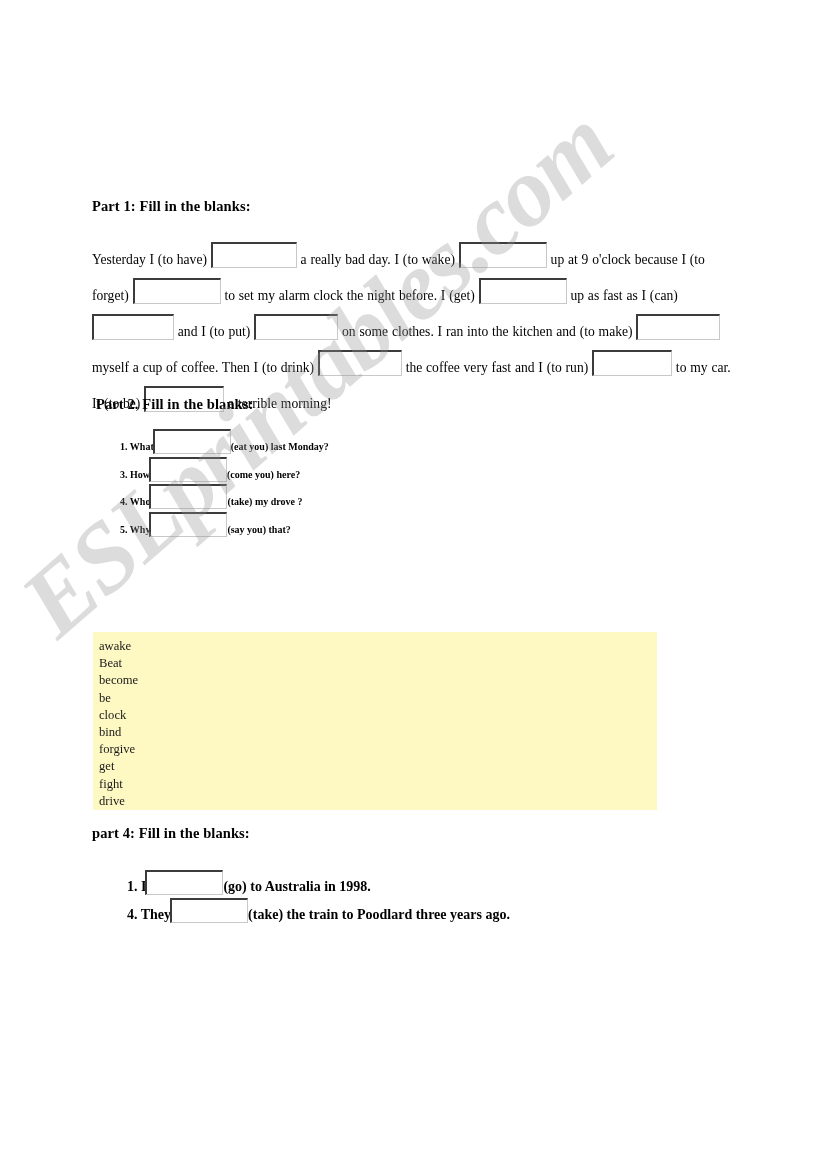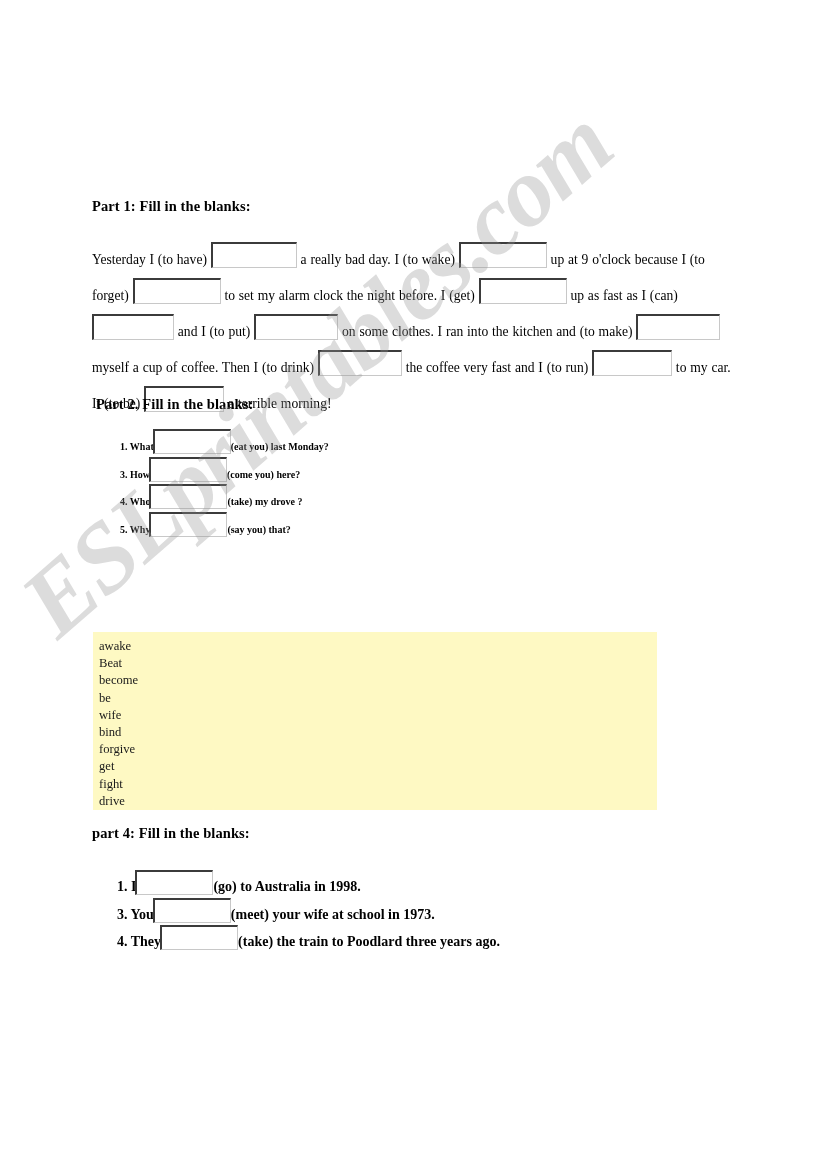--- a/index.html
+++ b/index.html
@@ -125,21 +125,21 @@
 
   
   #part4-list {
     position: absolute;
     left: 117px;
     top: 866px;
     font-size: 14px;
     font-weight: bold;
     line-height: 27.5px;
   }
-  #part4-list .row { white-space: nowrap; height: 27.5px; }
+  #part4-list .row { white-space: nowrap; height: 27.5px; margin-left: 10px; }
   #part4-list .blank { height: 25px; }
 </style>
 </head>
 <body>
 
 <div id="page">
 
   <div class="section-heading" style="left:92px; top:198px;">Part 1: Fill in the blanks:</div>
 
   <div id="part1-body">
@@ -187,41 +187,37 @@
     </div>
   </div>
 
 
   <div id="part3-box">
     <div class="col col-left">
       <div class="word">awake</div>
       <div class="word">Beat</div>
       <div class="word">become</div>
       <div class="word">be</div>
-      <div class="word">wife</div>
+      <div class="word">clock</div>
       <div class="word">bind</div>
       <div class="word">forgive</div>
       <div class="word">get</div>
       <div class="word">fight</div>
       <div class="word">drive</div>
     </div>
   </div>
 
   <div class="section-heading" style="left:92px; top:825px;">part 4: Fill in the blanks:</div>
 
   <div id="part4-list">
     <div class="row">
       <span>1.</span>
       <span>I</span><span class="blank" style="width:78px; margin-left:-1px;"></span><span>(go) to Australia in 1998.</span>
     </div>
     <div class="row">
-      <span>3.</span>
-      <span>You</span><span class="blank" style="width:78px; margin-left:-1px;"></span><span>(meet) your wife at school in 1973.</span>
-    </div>
-    <div class="row">
       <span>4.</span>
       <span>They</span><span class="blank" style="width:78px; margin-left:-1px;"></span><span>(take) the train to Poodlard three years ago.</span>
     </div>
   </div>
 
 </div>
 
 <div id="watermark">
   <div class="wm-text">ESLprintables.com</div>
 </div>

